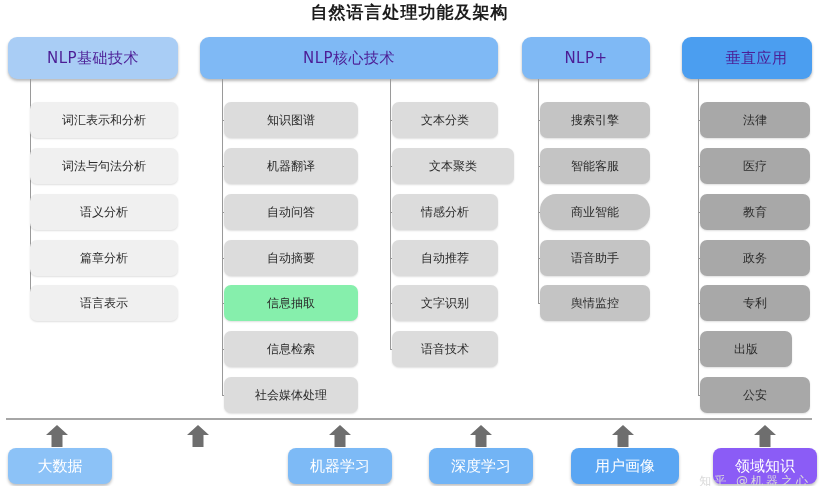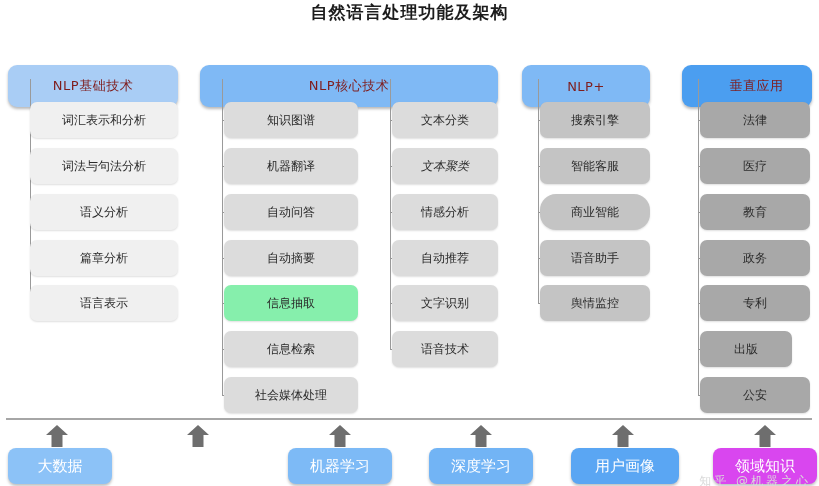--- a/index.html
+++ b/index.html
@@ -17,26 +17,25 @@
     text-align:center;
     font-size:17px;font-weight:bold;color:#1c1c1c;
     letter-spacing:1px;
   }
 
   
   .hdr{
     position:absolute;
     height:42px;
     border-radius:9px;
-    color:#7f1d1d;
-    font-size:13px;
+    color:#4c1d95;
+    font-size:15px;
     display:flex;align-items:center;justify-content:center;
     box-shadow:0 2px 3px rgba(0,0,0,.28);
     letter-spacing:.5px;
-    margin-top:28px;
   }
 
   
   .node{
     position:absolute;
     height:36px;
     border-radius:7px;
     display:flex;align-items:center;justify-content:center;
     font-size:12px;
     color:#2b2b2b;
@@ -155,21 +154,21 @@
   <div class="hline" style="left: 222px; top: 395px; width: 22px; background: rgb(154, 154, 154);"></div>
   <div class="node" style="left: 224px; top: 377px; width: 134px; background: rgb(220, 220, 220);">
     <span>社会媒体处理</span>
   </div>
 
   <div class="hline" style="left: 390px; top: 120px; width: 22px; background: rgb(154, 154, 154);"></div>
   <div class="node" style="left: 392px; top: 102px; width: 106px; background: rgb(220, 220, 220);">
     <span>文本分类</span>
   </div>
   <div class="hline" style="left: 390px; top: 166px; width: 22px; background: rgb(154, 154, 154);"></div>
-  <div class="node" style="left: 392px; top: 148px; width: 106px; background: rgb(220, 220, 220); font-style: italic;">
+  <div class="node" style="left: 392px; top: 148px; width: 122px; background: rgb(220, 220, 220);">
     <span>文本聚类</span>
   </div>
   <div class="hline" style="left: 390px; top: 212px; width: 22px; background: rgb(154, 154, 154);"></div>
   <div class="node" style="left: 392px; top: 194px; width: 106px; background: rgb(220, 220, 220);">
     <span>情感分析</span>
   </div>
   <div class="hline" style="left: 390px; top: 258px; width: 22px; background: rgb(154, 154, 154);"></div>
   <div class="node" style="left: 392px; top: 240px; width: 106px; background: rgb(220, 220, 220);">
     <span>自动推荐</span>
   </div>
@@ -274,19 +273,19 @@
   </div>
   <div class="foot" style="left: 571px; top: 448px; width: 108px; background: rgb(90, 166, 243);">
     <span>用户画像</span>
   </div>
 
   <div class="arrow" style="left:752px;top:424px;">
     <svg width="26" height="24" viewBox="0 0 26 24">
         <path d="M13 1 L24 11 L18.5 11 L18.5 23 L7.5 23 L7.5 11 L2 11 Z" fill="#6e6e6e"></path>
       </svg>
   </div>
-  <div class="foot" style="left: 713px; top: 448px; width: 104px; background: #d946ef;">
+  <div class="foot" style="left: 713px; top: 448px; width: 104px; background: #8b5cf6;">
     <span>领域知识</span>
   </div>
 
   <div class="watermark">知乎 @机器之心</div>
 
 </div>
 
 </body></html>

